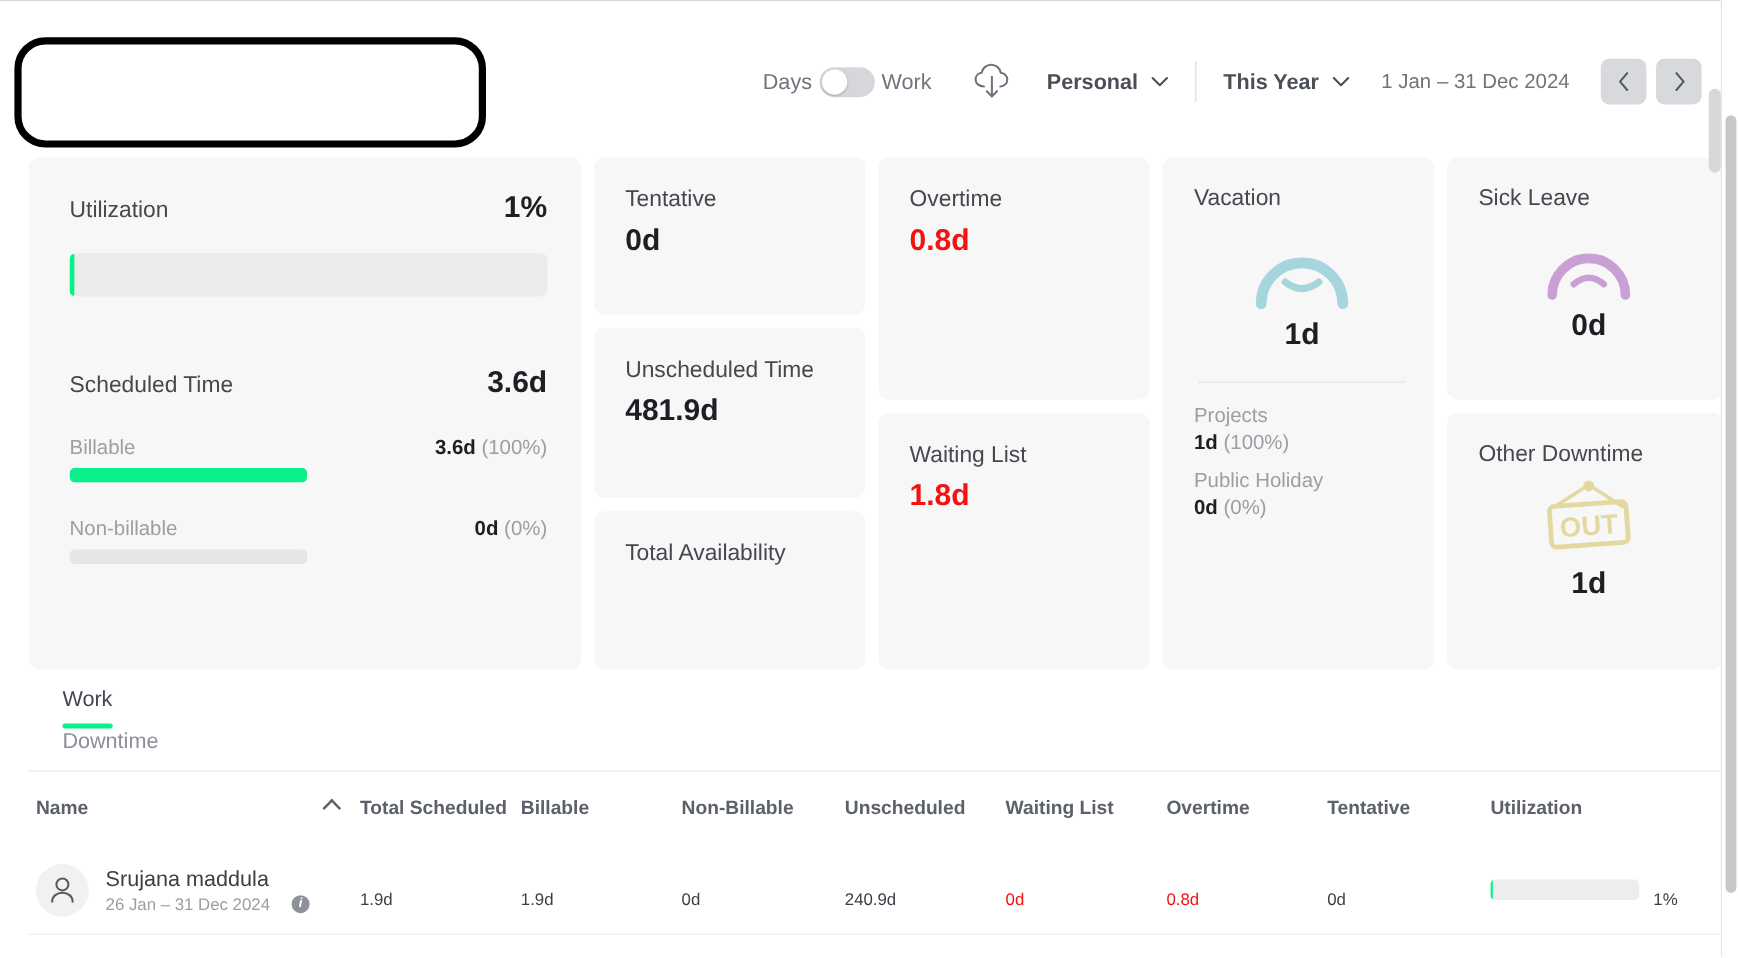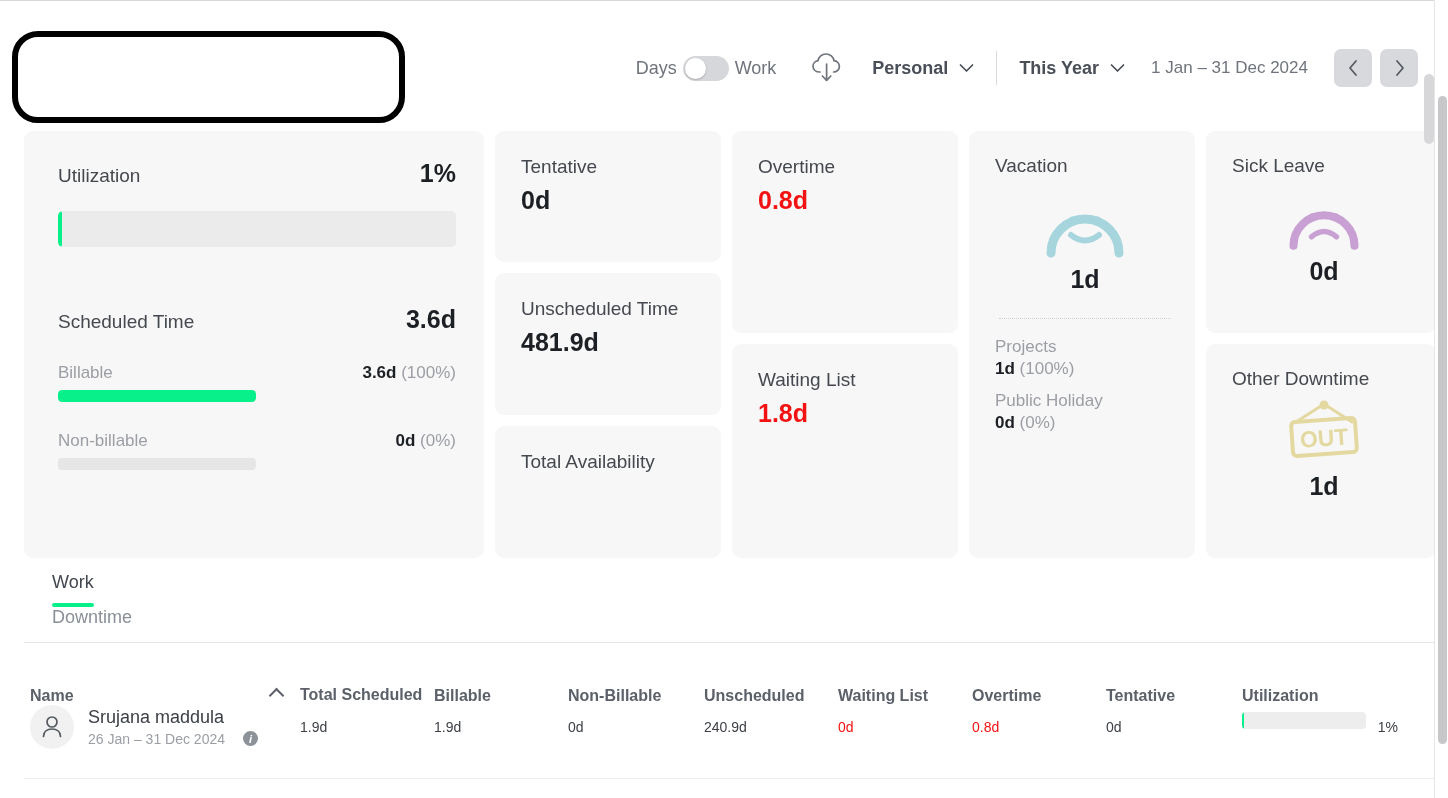--- a/index.html
+++ b/index.html
@@ -101,29 +101,29 @@
   .breakdown .grp + .grp { margin-top:12px; }
 
   
   .tablesec { position:absolute; left:24px; top:572px; width:1410px; }
   .subtabs { display:flex; align-items:flex-start; padding-left:28px;flex-direction:column; }
   .subtab { font-size:18px; color:#8a8f98; padding-bottom:14px; margin-right:44px; position:relative; cursor:pointer; }
   .subtab.active { color:#41464f; }
   .subtab.active::after { content:""; position:absolute; left:0; right:0; bottom:0; height:4px; background:#08f08a; border-radius:2px; }
   .hrule { height:1px; background:#e4e4e6; }
 
-  .thead { display:flex; align-items:flex-end; height:62px; padding:0 0 0 6px; }
+  .thead { display:flex; align-items:center; height:62px; padding:0 0 0 6px; }
   .th { font-size:16px; font-weight:bold; color:#5b6069; }
   .th.name { width:270px; display:flex; align-items:center; justify-content:space-between; padding-right:18px; }
   .sortcaret { width:11px; height:11px; border-left:2px solid #5b6069; border-top:2px solid #5b6069; transform:rotate(45deg); margin-bottom:2px; }
   .th.c { width:134px; }
   .th.c2 { width:136px; }
   .th.wide { width:156px; }
 
-  .trow { display:flex; align-items:flex-start; height:74px; padding-left:6px; border-bottom:1px solid #ececec; }
+  .trow { display:flex; align-items:center; height:74px; padding-left:6px; border-bottom:1px solid #ececec; }
   .tcell { font-size:14px; color:#3c4046;margin-top:14px; }
   .tcell.red { color:#f31212; }
   .cell-name { width:270px; display:flex; align-items:center; gap:14px; }
   .avatar {
     width:44px; height:44px; border-radius:50%; background:#f1f1f1;
     display:flex; align-items:center; justify-content:center; flex:none;
   }
   .nm { font-size:18px; color:#3c4046; line-height:1.15; }
   .dt { font-size:14px; color:#9b9ea4; margin-top:3px; display:flex; align-items:center; gap:18px; }
   .infoicon { width:15px; height:15px; border-radius:50%; background:#8d9299; color:#fff; font-size:11px; font-weight:bold; display:inline-flex; align-items:center; justify-content:center; font-style:italic; }

